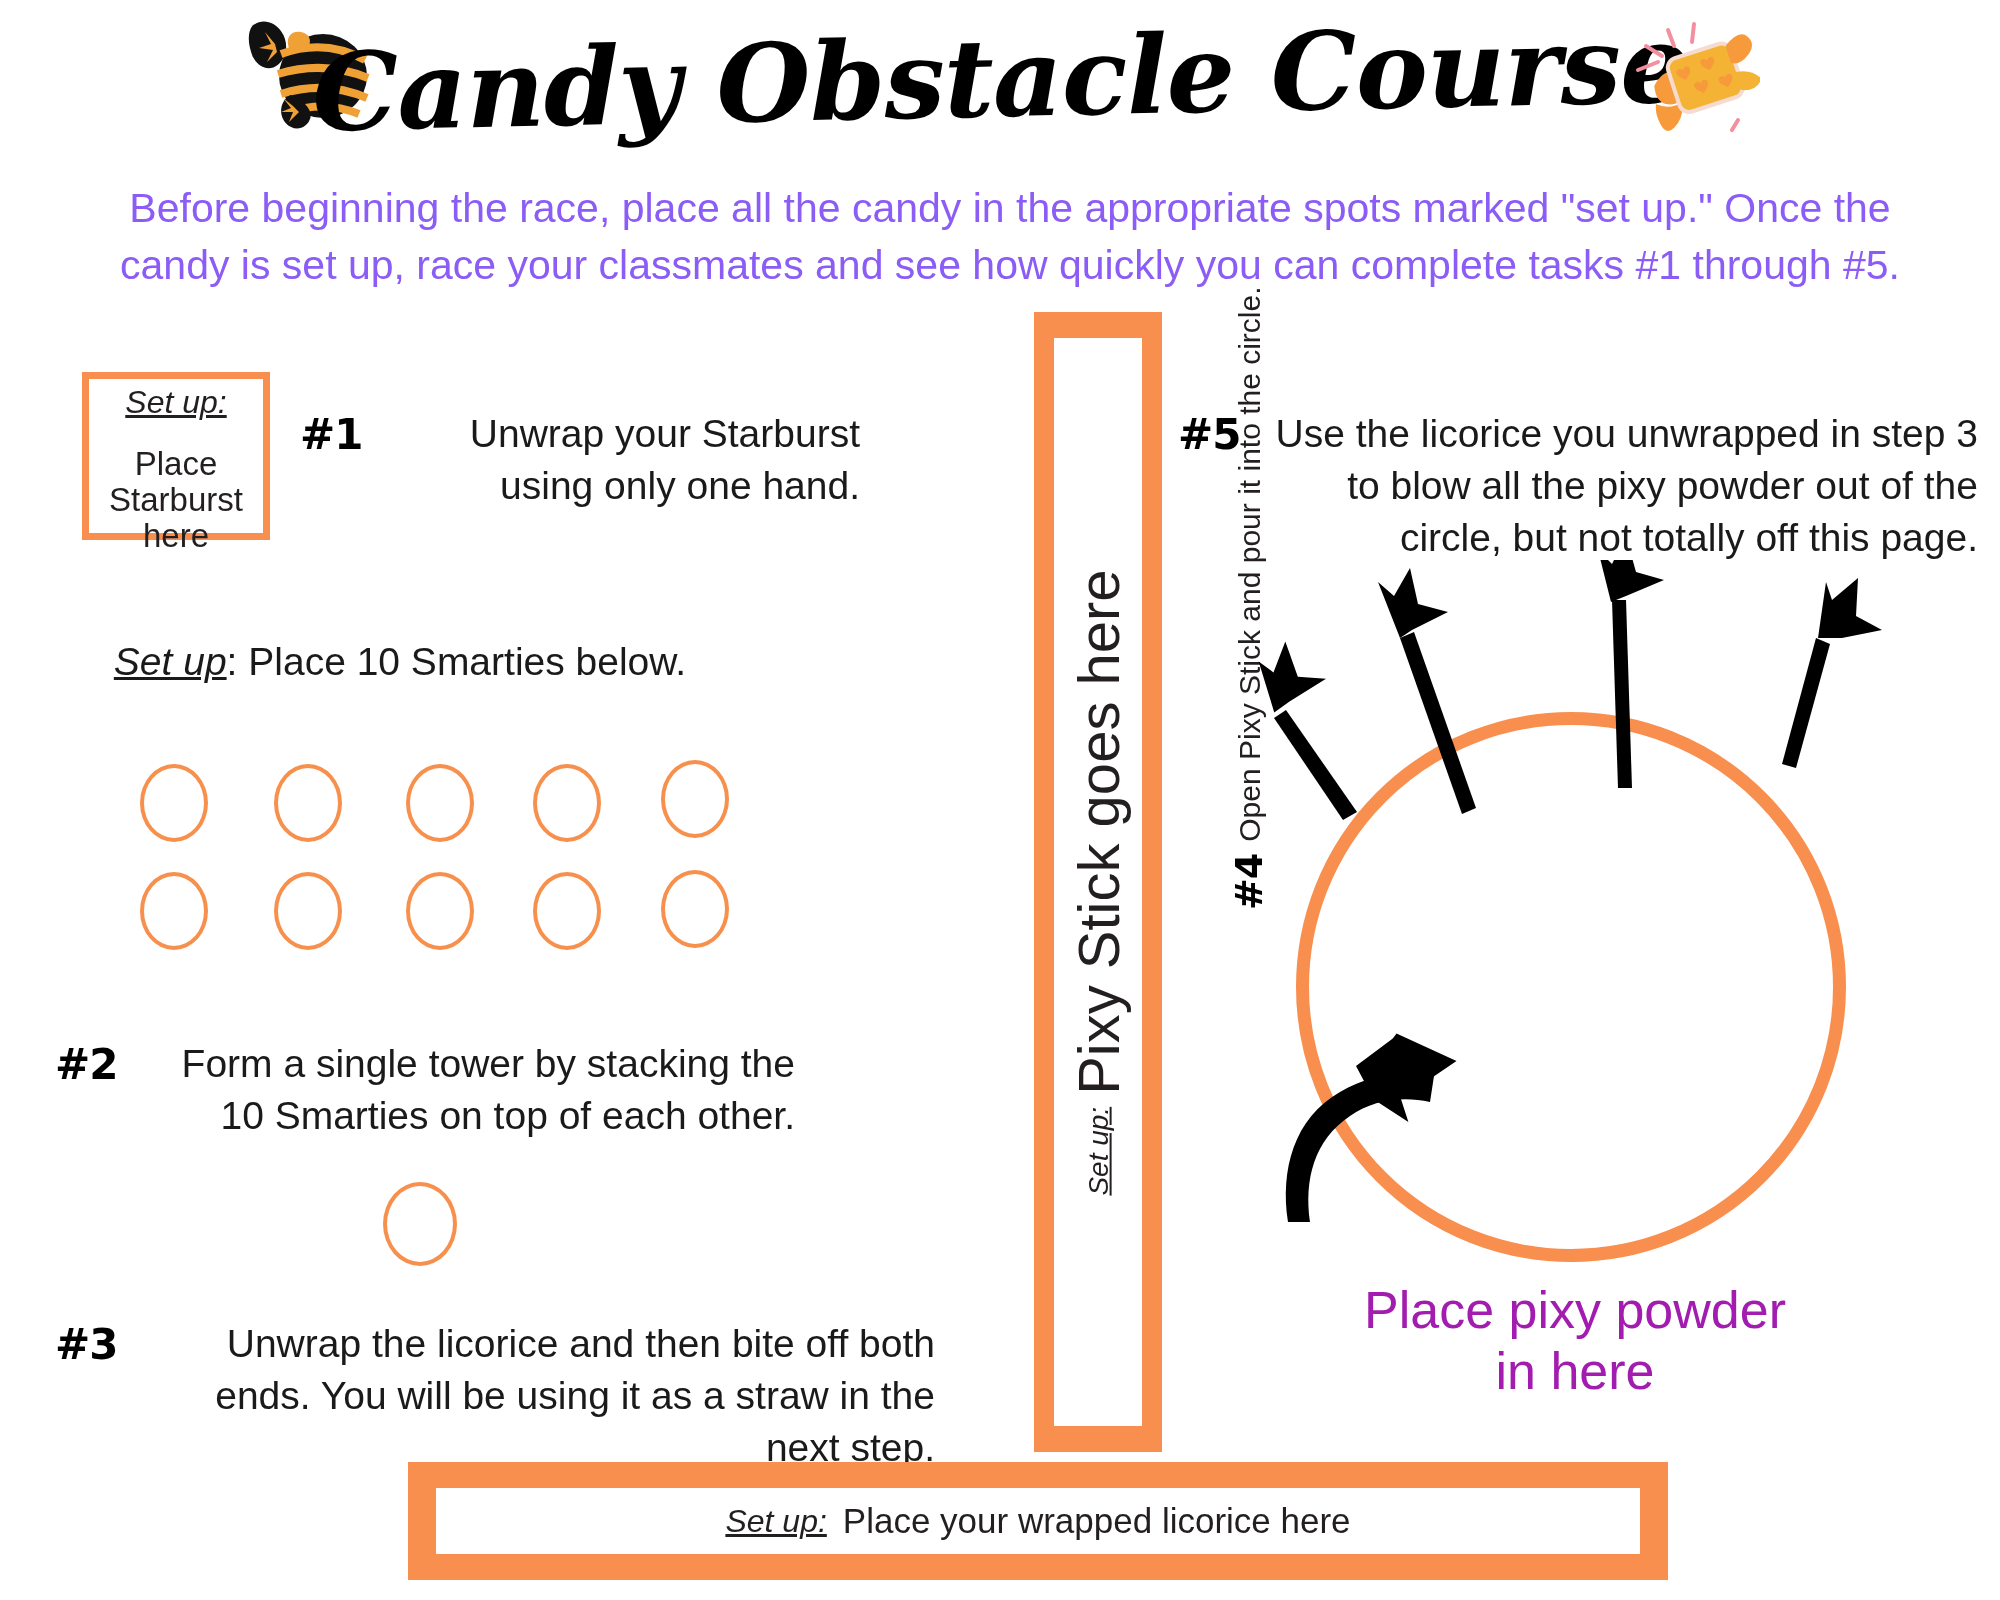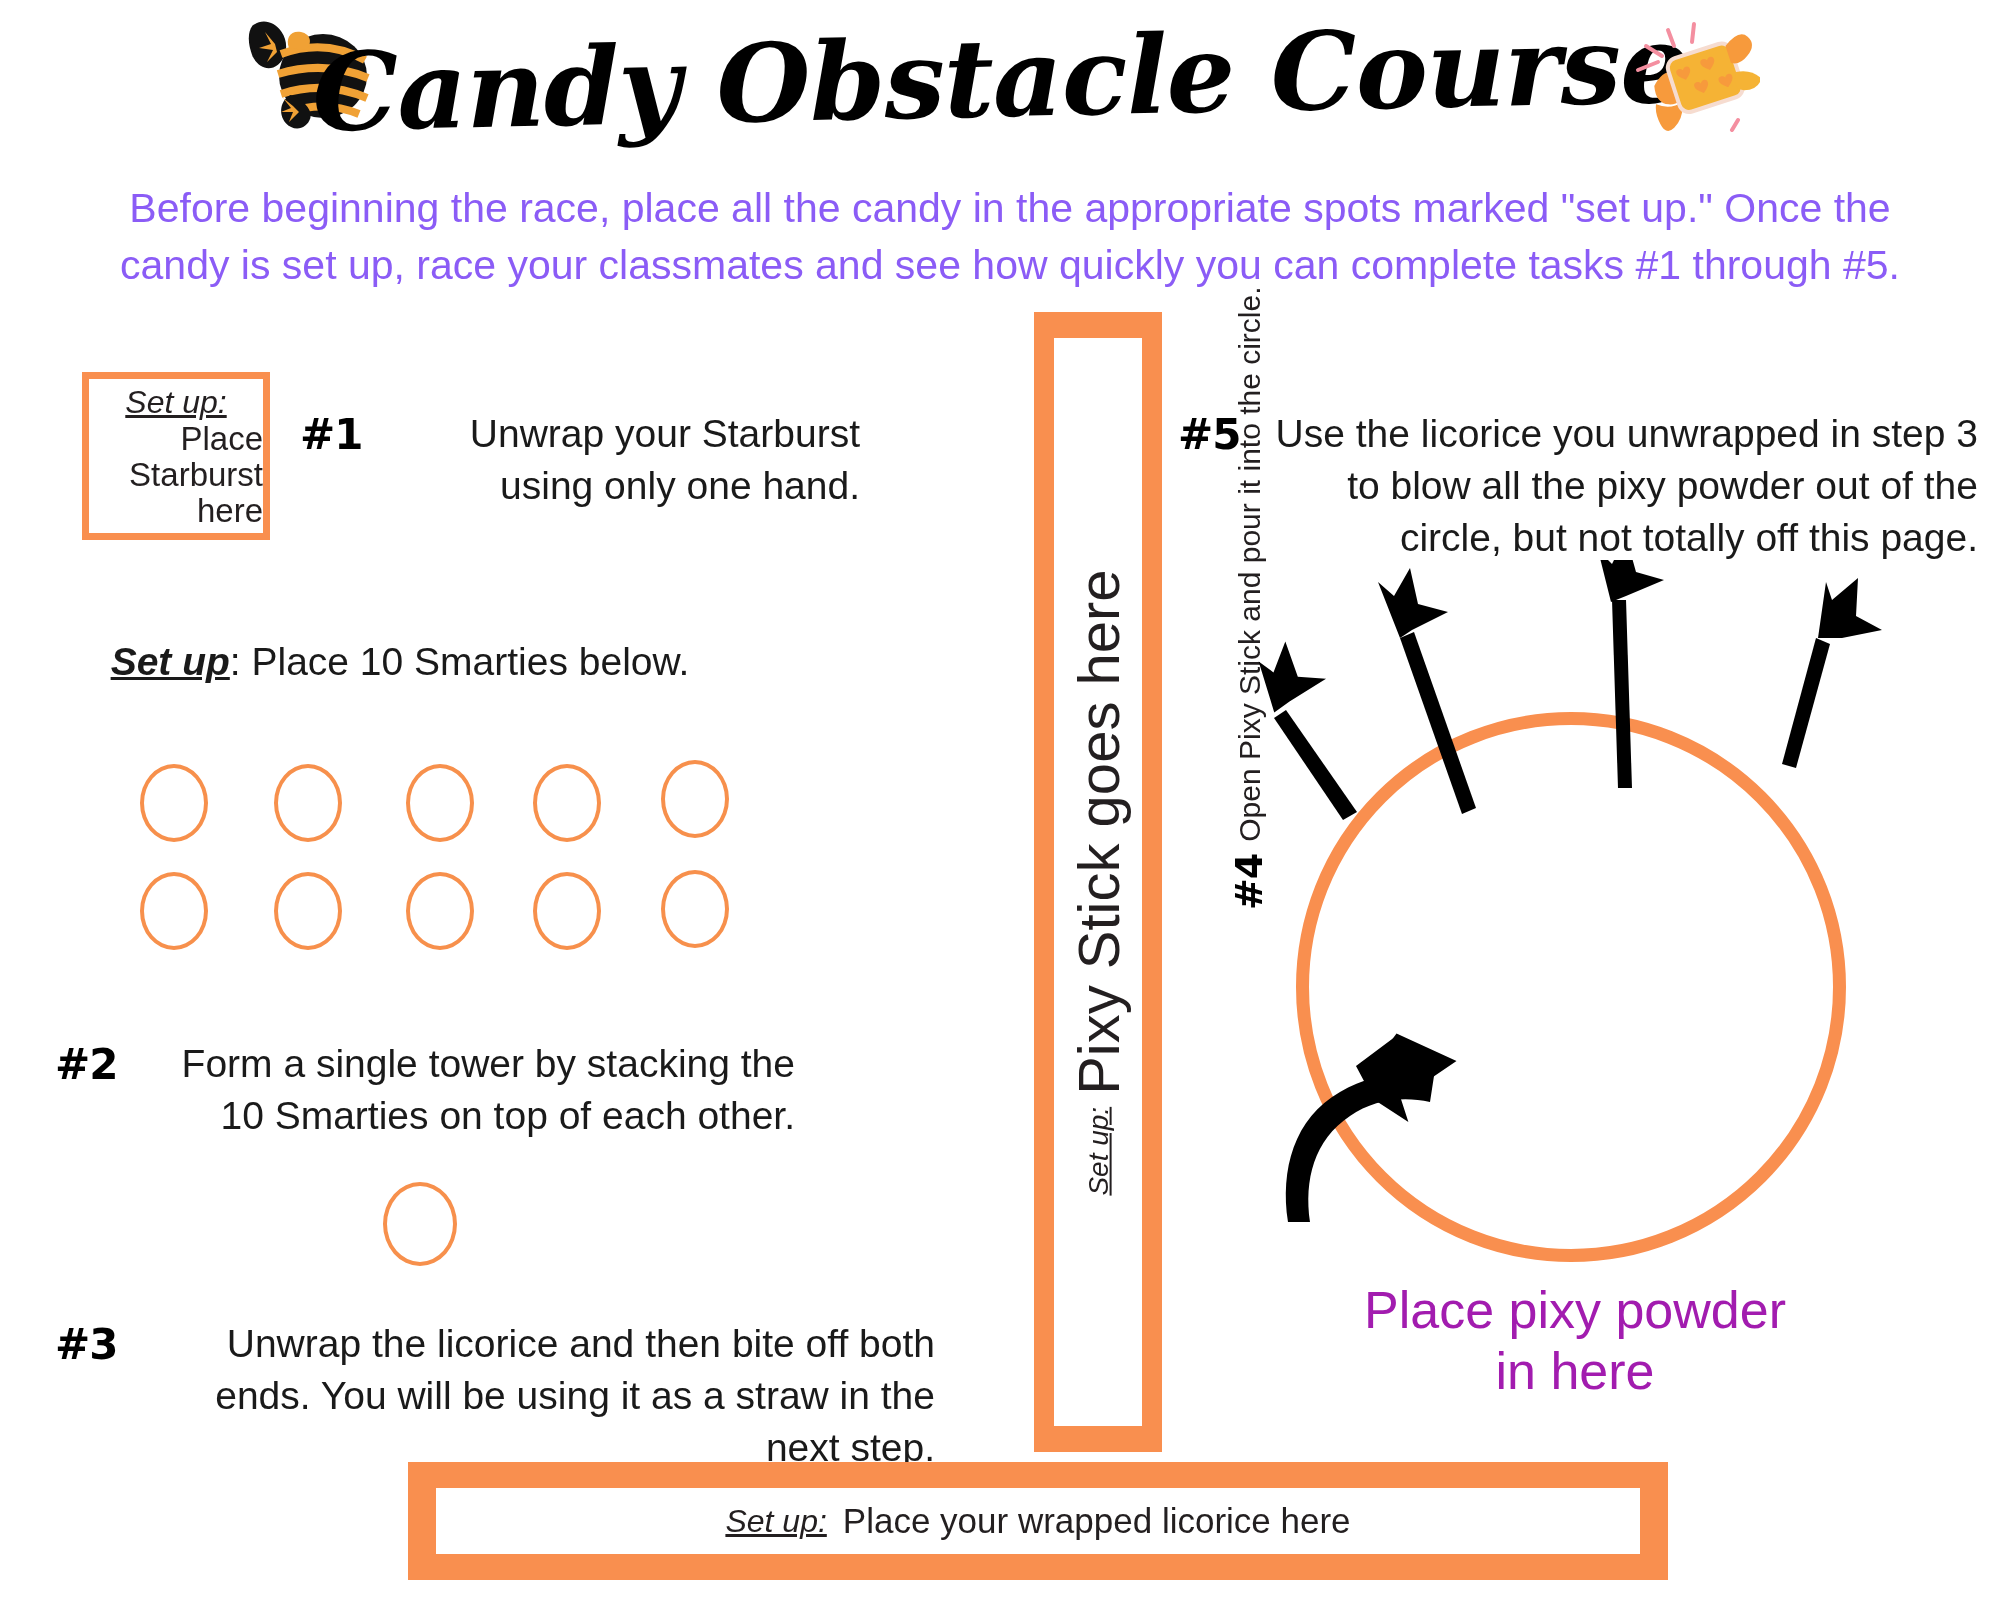--- a/index.html
+++ b/index.html
@@ -41,21 +41,21 @@
     border:7px solid #f98f4f;background:#fff;
     box-sizing:border-box;
     display:flex;flex-direction:column;align-items:center;justify-content:flex-start;
     padding-top:6px;
   }
   #starburst-box .su{
     font-style:italic;text-decoration:underline;
     font-size:32px;line-height:1.12;font-weight:400;
   }
   #starburst-box .body{
-    font-size:33px;line-height:1.1;text-align:right;font-weight:300;
+    font-size:33px;line-height:1.1;text-align:center;font-weight:300;margin-top:25px;
   }
 
   
   .step{position:absolute;display:flex;align-items:flex-start;}
   .num{
     font-weight:900;font-size:42px;line-height:1.3;
     letter-spacing:-1px;color:#000;flex:0 0 auto;
     font-family:"DejaVu Sans", sans-serif;
   }
   .stext{
@@ -66,21 +66,21 @@
   #step1{left:300px;top:408px;width:560px;}
   #step2{left:55px;top:1038px;width:740px;}
   #step3{left:55px;top:1318px;width:880px;}
   #step5{left:1178px;top:408px;width:800px;}
 
   
   #smarties-label{
     position:absolute;left:60px;top:640px;width:680px;
     text-align:center;font-size:39px;font-weight:300;color:#1a1a1a;
   }
-  #smarties-label i{font-style:italic;text-decoration:underline;font-weight:bold;}
+  #smarties-label i{font-style:italic;text-decoration:underline;}
   .smartie{
     position:absolute;width:68px;height:78px;border:4px solid #f7904c;
     border-radius:50%;box-sizing:border-box;background:transparent;
   }
   #lone-smartie{
     position:absolute;left:383px;top:1182px;width:74px;height:84px;
     border:4px solid #f7904c;border-radius:50%;box-sizing:border-box;
   }
 
   

